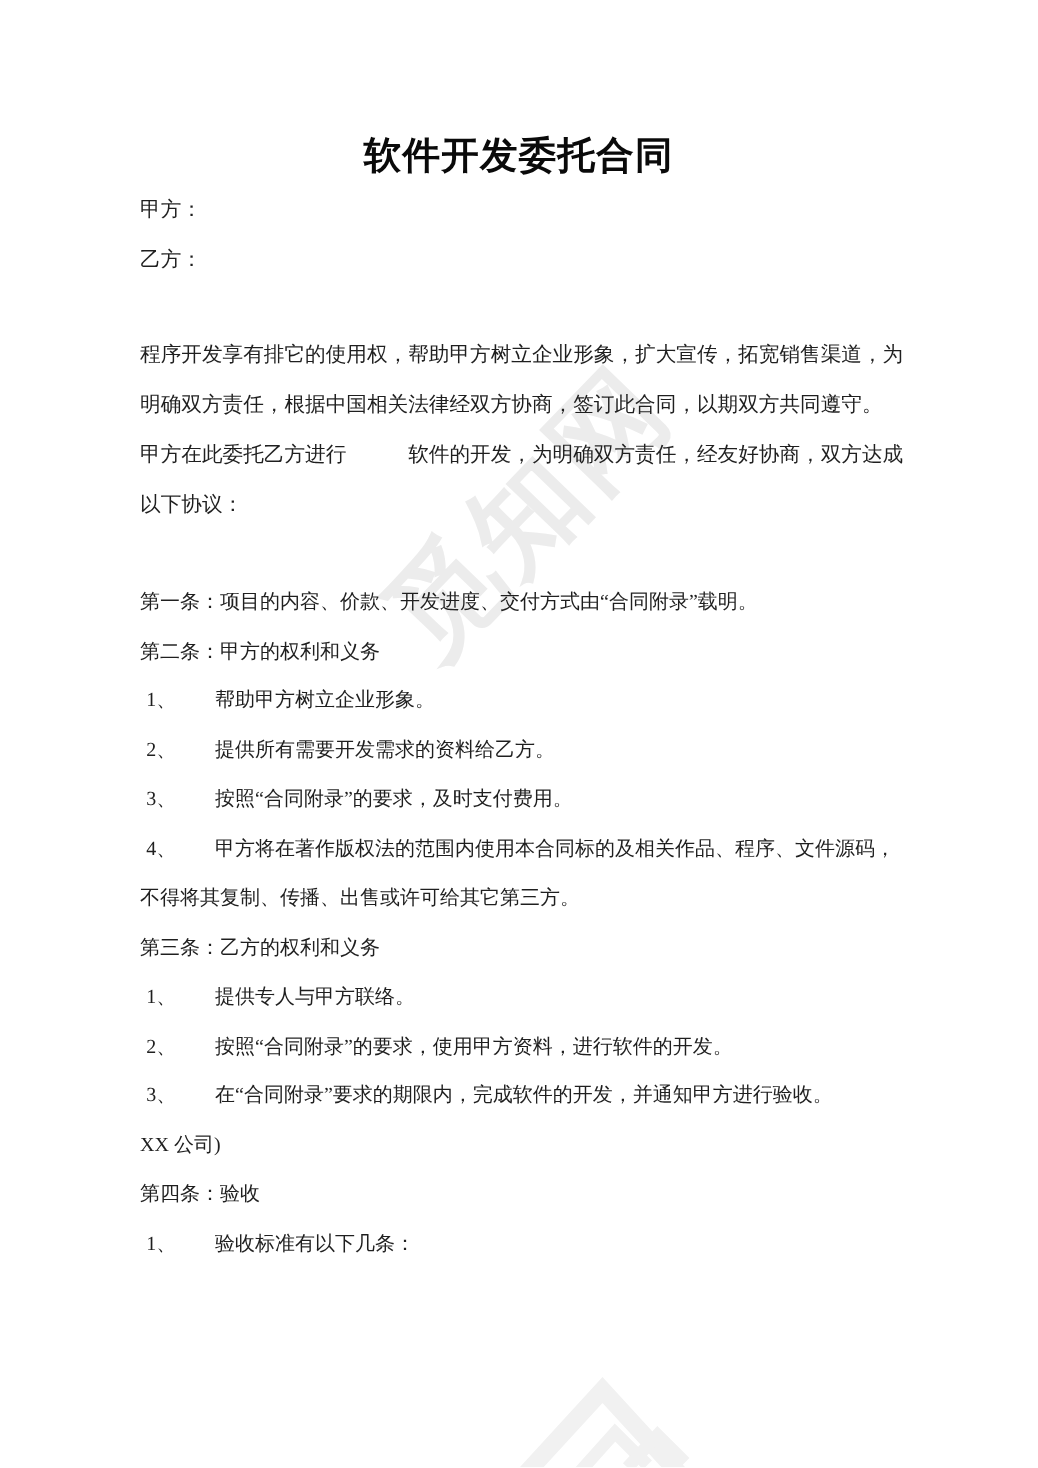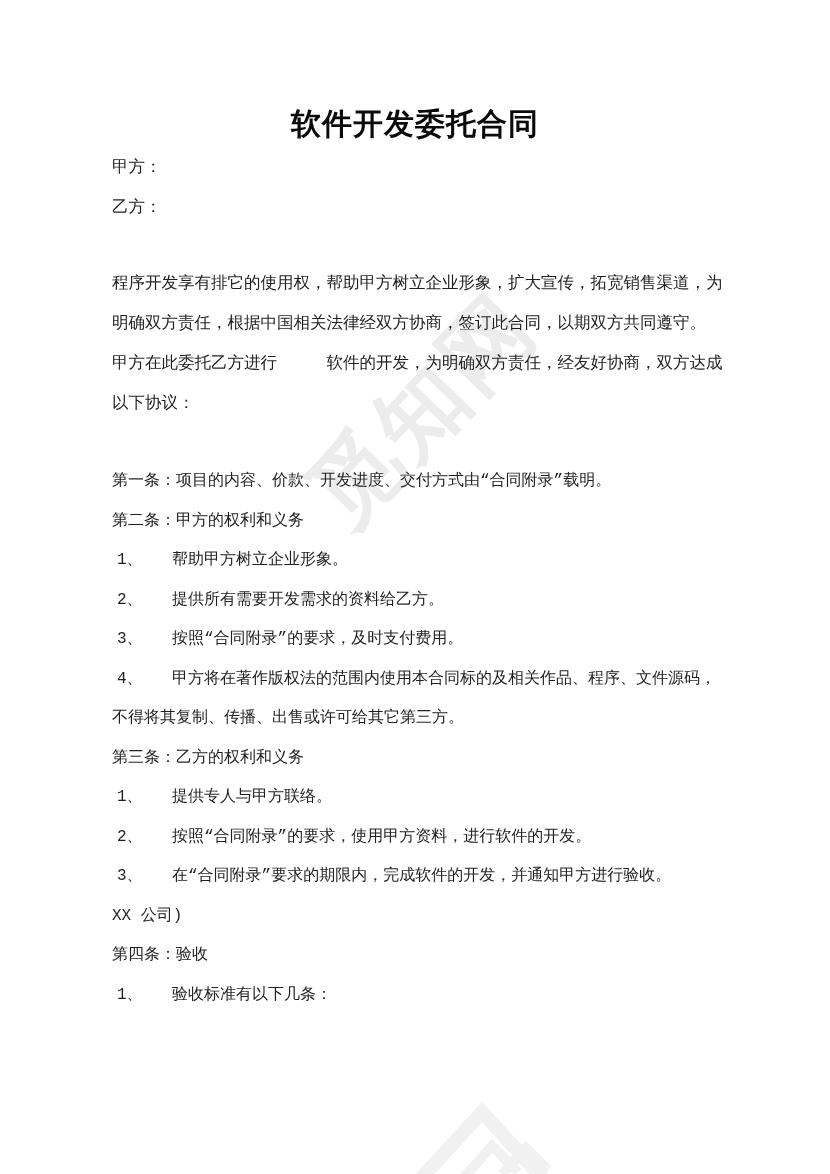--- a/index.html
+++ b/index.html
@@ -40,21 +40,21 @@
     z-index: 2;
   }
   .articles {
     position: absolute;
     top: 462px; left: 112px;
     width: 680px;
     font-size: 16px;
     line-height: 39.5px;
     z-index: 2;
   }
-  .line { white-space: nowrap; font-family: Liberation Mono, monospace; }
+  .line { white-space: nowrap; }
   .num {
     display: inline-block;
     width: 55px;
     padding-left: 5px;
   }
   
   .wm-text {
     position: absolute;
     left: 423px; top: 410px;
     transform: translate(-50%, -50%) rotate(-46deg);

